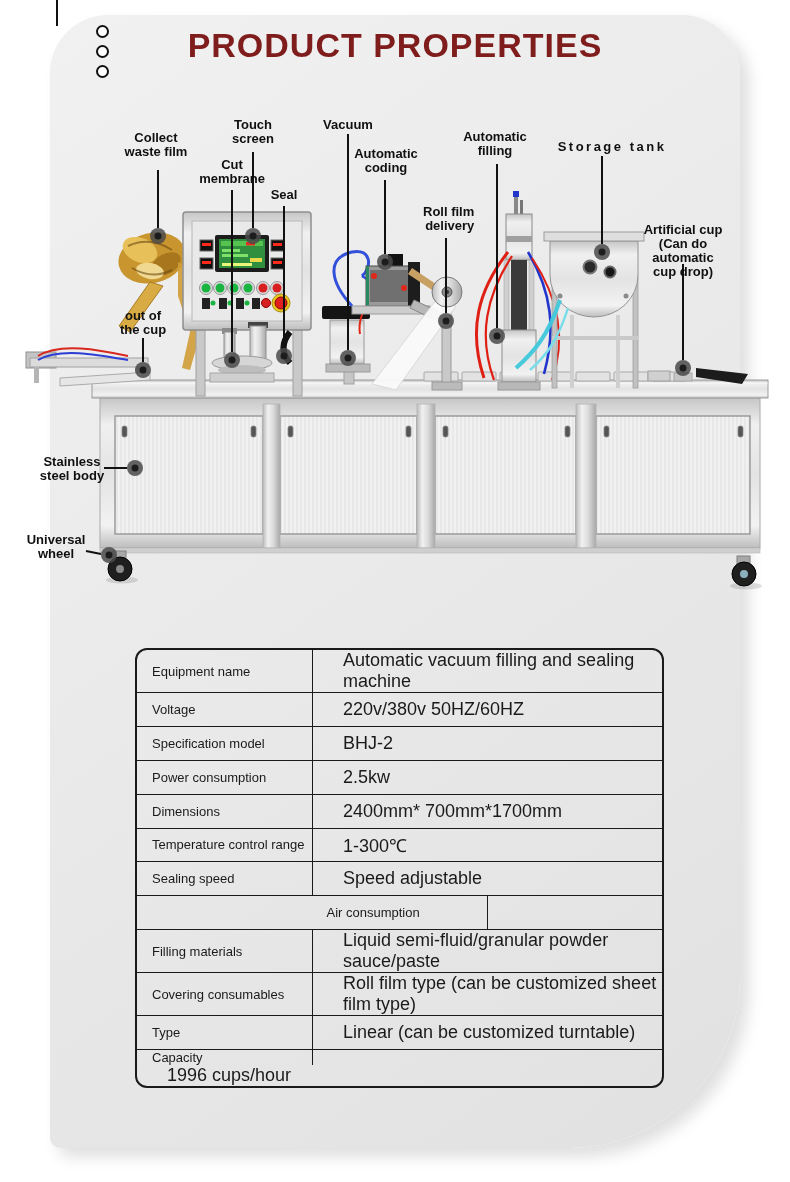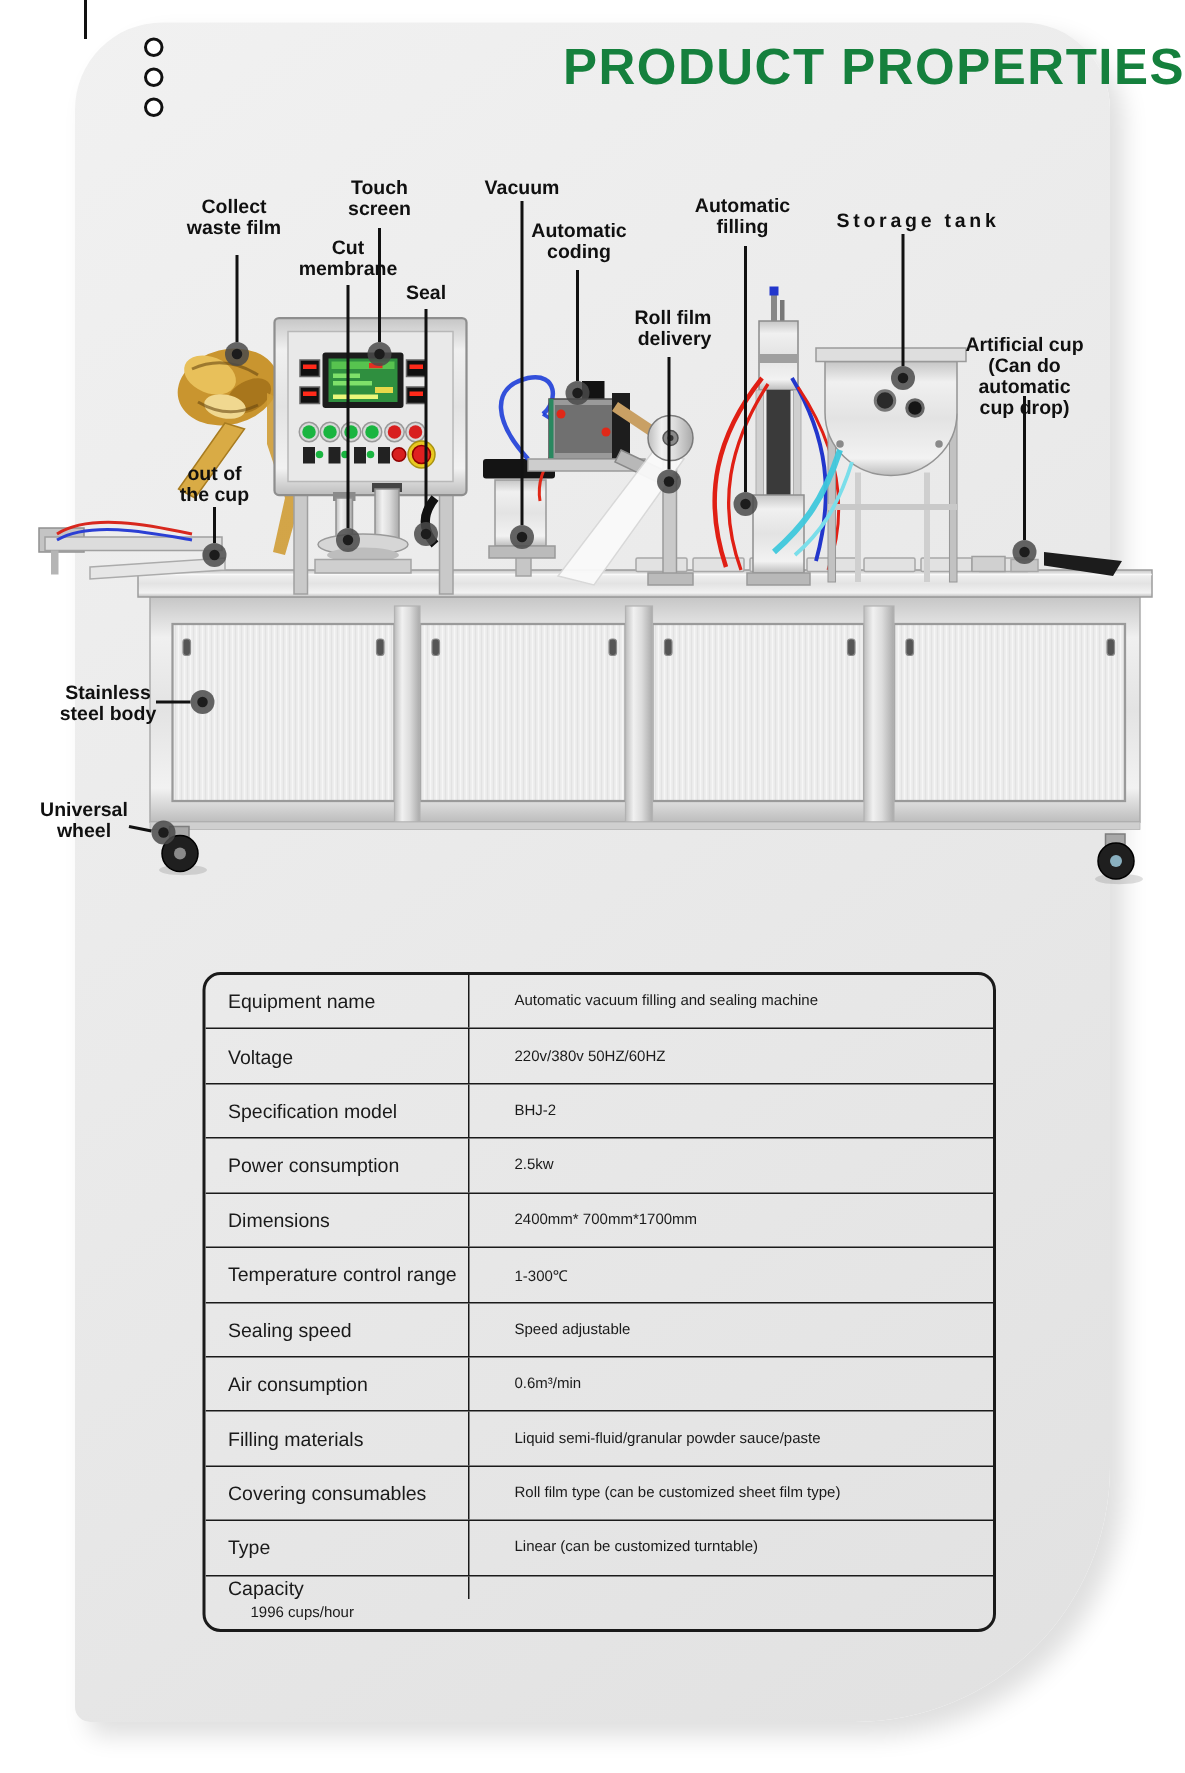--- a/index.html
+++ b/index.html
@@ -6,38 +6,38 @@
   #page{position:relative;width:790px;height:1182px;background:#ffffff;overflow:hidden;
         font-family:"Liberation Sans",sans-serif;color:#111;}
   
   .panel{position:absolute;left:50px;top:15px;width:690px;height:1133px;
          background:linear-gradient(145deg,#f1f1f1 0%,#eaeaea 45%,#e1e1e1 100%);
          border-radius:58px 58px 170px 10px;
          box-shadow:9px 9px 16px rgba(0,0,0,0.13);}
   .corner-tick{position:absolute;left:56px;top:0;width:2px;height:26px;background:#111;}
   .decor-dots{position:absolute;left:96px;top:25px;display:flex;flex-direction:column;gap:7px;}
   .decor-dots span{width:9px;height:9px;border:2.5px solid #111;border-radius:50%;background:#fff;}
-  .title{position:absolute;left:0;right:0;top:26px;text-align:right;
-         font-size:34px;font-weight:bold;letter-spacing:1px;color:#15803d;}
+  .title{position:absolute;left:0;right:0;top:26px;text-align:center;
+         font-size:34px;font-weight:bold;letter-spacing:1px;color:#7f1d1d;}
   
   #machine-svg{position:absolute;left:0;top:0;}
   
   .callout-label{position:absolute;font-size:13px;line-height:14px;font-weight:600;
                  color:#101010;text-align:center;white-space:pre-line;transform:translateX(-50%);}
   .callout-label.left-align{transform:none;text-align:right;}
   .callout-label.spaced{letter-spacing:2.5px;}
   
   .spec-table{position:absolute;left:135px;top:648px;width:525px;height:436px;
               border:2px solid #1a1a1a;border-radius:12px;display:flex;flex-direction:column;
               overflow:hidden;}
   .spec-row{flex:1;display:flex;border-bottom:1.5px solid #1a1a1a;justify-content:center;}
   .spec-row:last-child{border-bottom:none;flex-direction:column;}
   .spec-label{width:160px;border-right:1.5px solid #1a1a1a;display:flex;align-items:center;
               padding-left:15px;font-size:13px;color:#1a1a1a;}
-  .spec-value{flex:1;display:flex;align-items:center;padding-left:30px;font-size:10px;color:#1a1a1a;}
+  .spec-value{flex:1;display:flex;align-items:center;padding-left:30px;font-size:18px;color:#1a1a1a;}
 </style>
 </head>
 <body>
 
 <div id="page">
 
   <div class="panel"></div>
   <div class="corner-tick"></div>
   <div class="decor-dots">
     <span></span>
@@ -396,21 +396,20 @@
     <div class="spec-row">
       <div class="spec-label">Temperature control range</div>
       <div class="spec-value">1-300℃</div>
     </div>
     <div class="spec-row">
       <div class="spec-label">Sealing speed</div>
       <div class="spec-value">Speed adjustable</div>
     </div>
     <div class="spec-row">
       <div class="spec-label">Air consumption</div>
-      <div class="spec-value">0.6m³/min</div>
     </div>
     <div class="spec-row">
       <div class="spec-label">Filling materials</div>
       <div class="spec-value">Liquid semi-fluid/granular powder sauce/paste</div>
     </div>
     <div class="spec-row">
       <div class="spec-label">Covering consumables</div>
       <div class="spec-value">Roll film type (can be customized sheet film type)</div>
     </div>
     <div class="spec-row">

